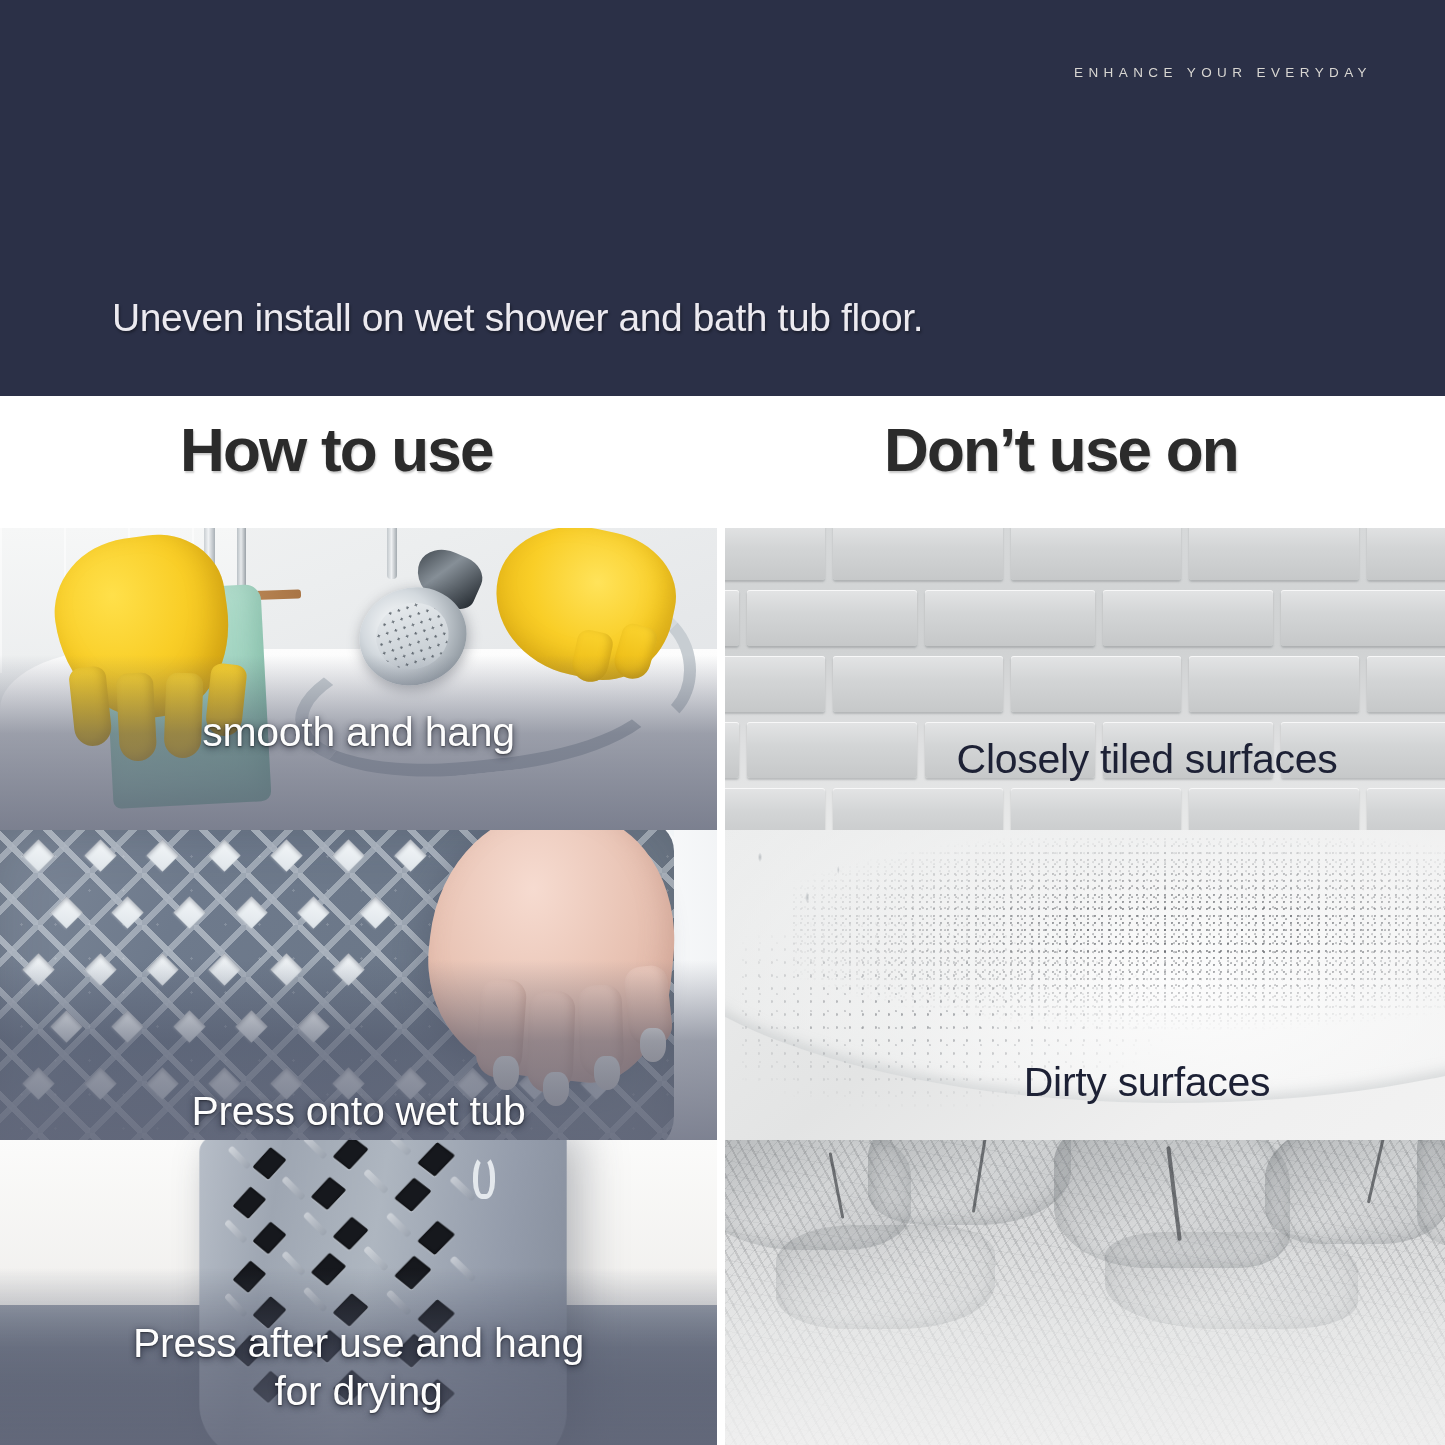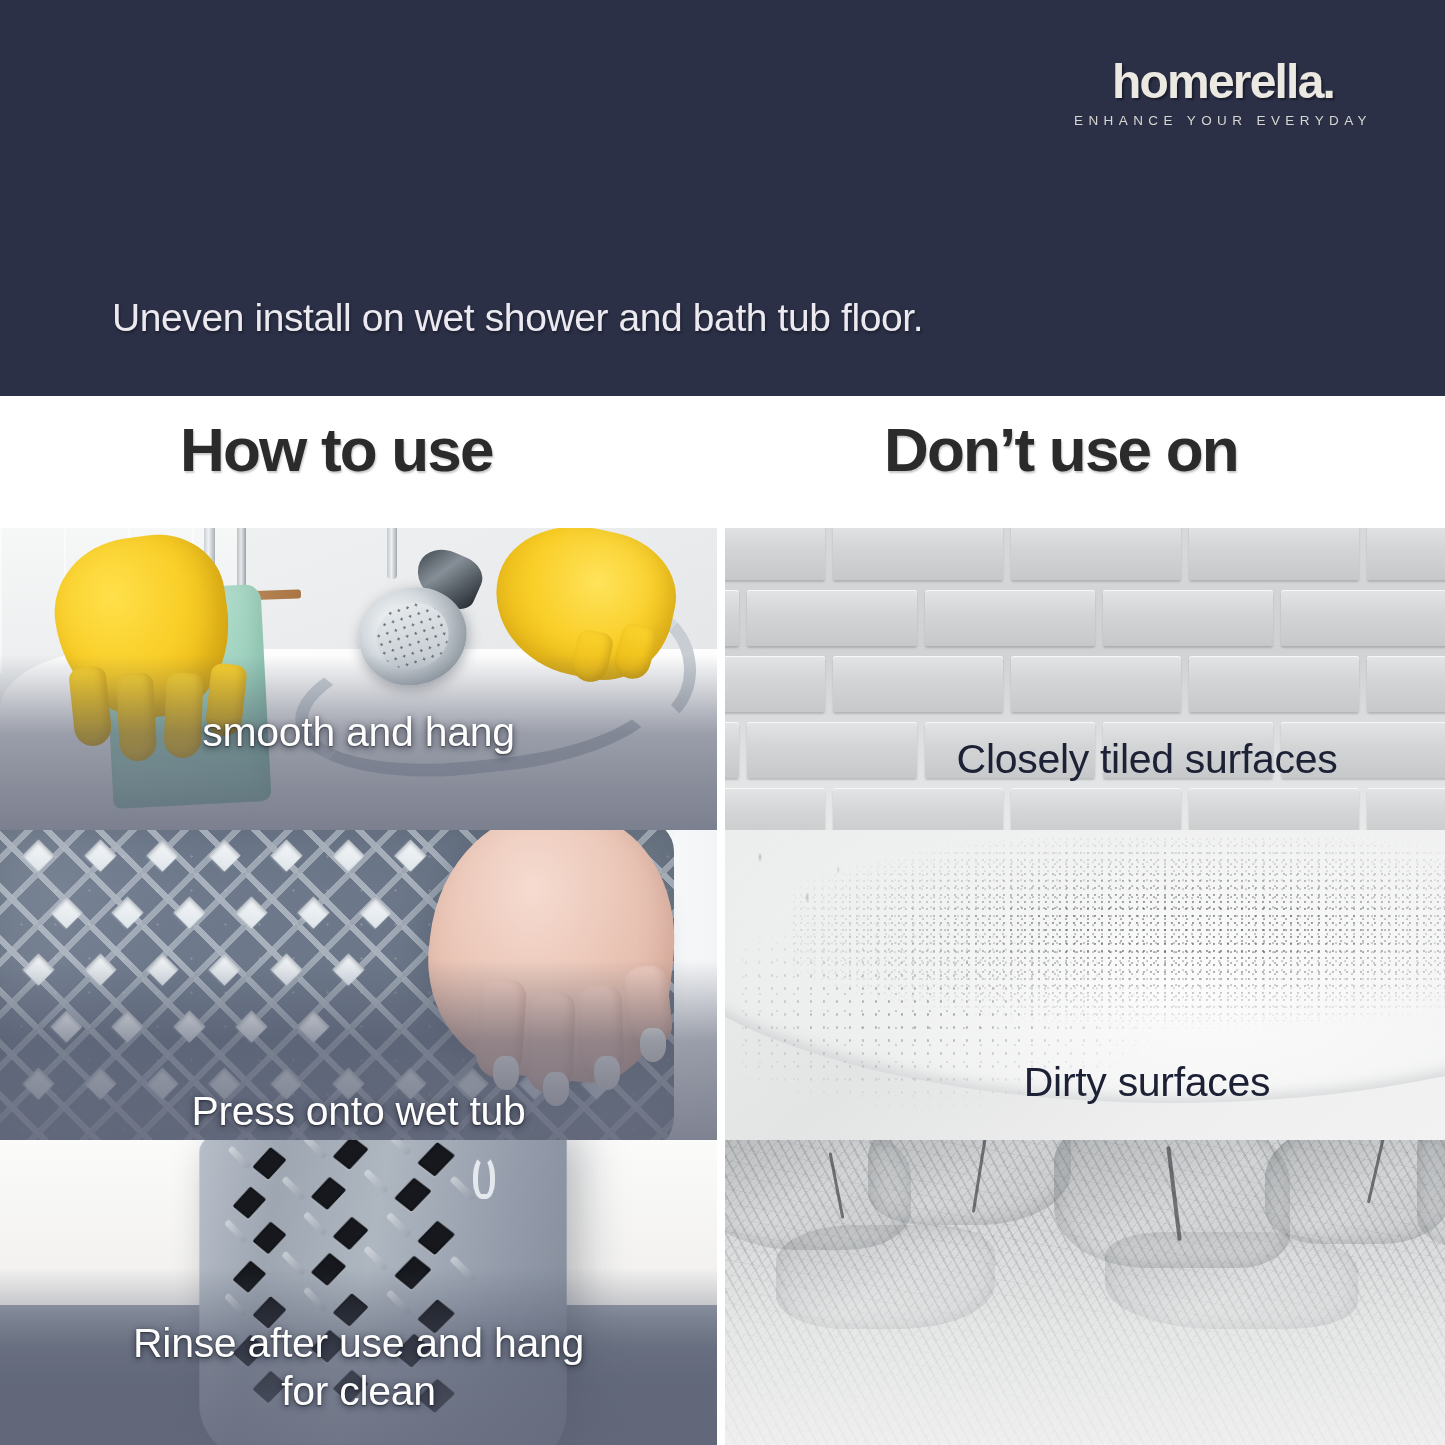--- a/index.html
+++ b/index.html
@@ -337,21 +337,20 @@
 </style>
 </head>
 <body>
 
 <div class="page">
 
   <div class="header">
     <div class="subhead">Uneven install on wet shower and bath tub floor.</div>
 
     <div class="logo-block">
-      <div class="logo-word">homerella.</div>
       <div class="logo-tag">ENHANCE YOUR EVERYDAY</div>
     </div>
   </div>
 
   <div class="headings">
     <div class="sec-title sec-left">How to use</div>
     <div class="sec-title sec-right">Don’t use on</div>
   </div>
 
   <div class="grid">
@@ -539,22 +538,22 @@
           <div class="dia" style="left:12%; top:63%;"></div>
           <div class="dia" style="left:35%; top:61%;"></div>
           <div class="dia" style="left:58%; top:62%;"></div>
           <div class="dia" style="left:18%; top:74%;"></div>
           <div class="dia" style="left:41%; top:73%;"></div>
           <div class="dia" style="left:64%; top:75%;"></div>
         </div>
         <div class="hook"></div>
         <div class="scrim"></div>
         <div class="cap cap-light" style="top:59%;">
-          <div>Rinse after use and hang</div>
-          <div>for clean</div>
+          <div>Press after use and hang</div>
+          <div>for drying</div>
         </div>
       </div>
     </div>
 
     <div class="cell col-r row-3">
       <div class="photo p6">
         <div class="rock"></div>
         <div class="slab" style="left:-4%;  top:-6%;  width:26%; height:42%; border-radius:18% 42% 30% 50%;"></div>
         <div class="slab" style="left:17%;  top:-10%; width:24%; height:38%; border-radius:40% 20% 46% 28%;"></div>
         <div class="slab" style="left:39%;  top:-8%;  width:28%; height:50%; border-radius:30% 44% 22% 40%;"></div>

